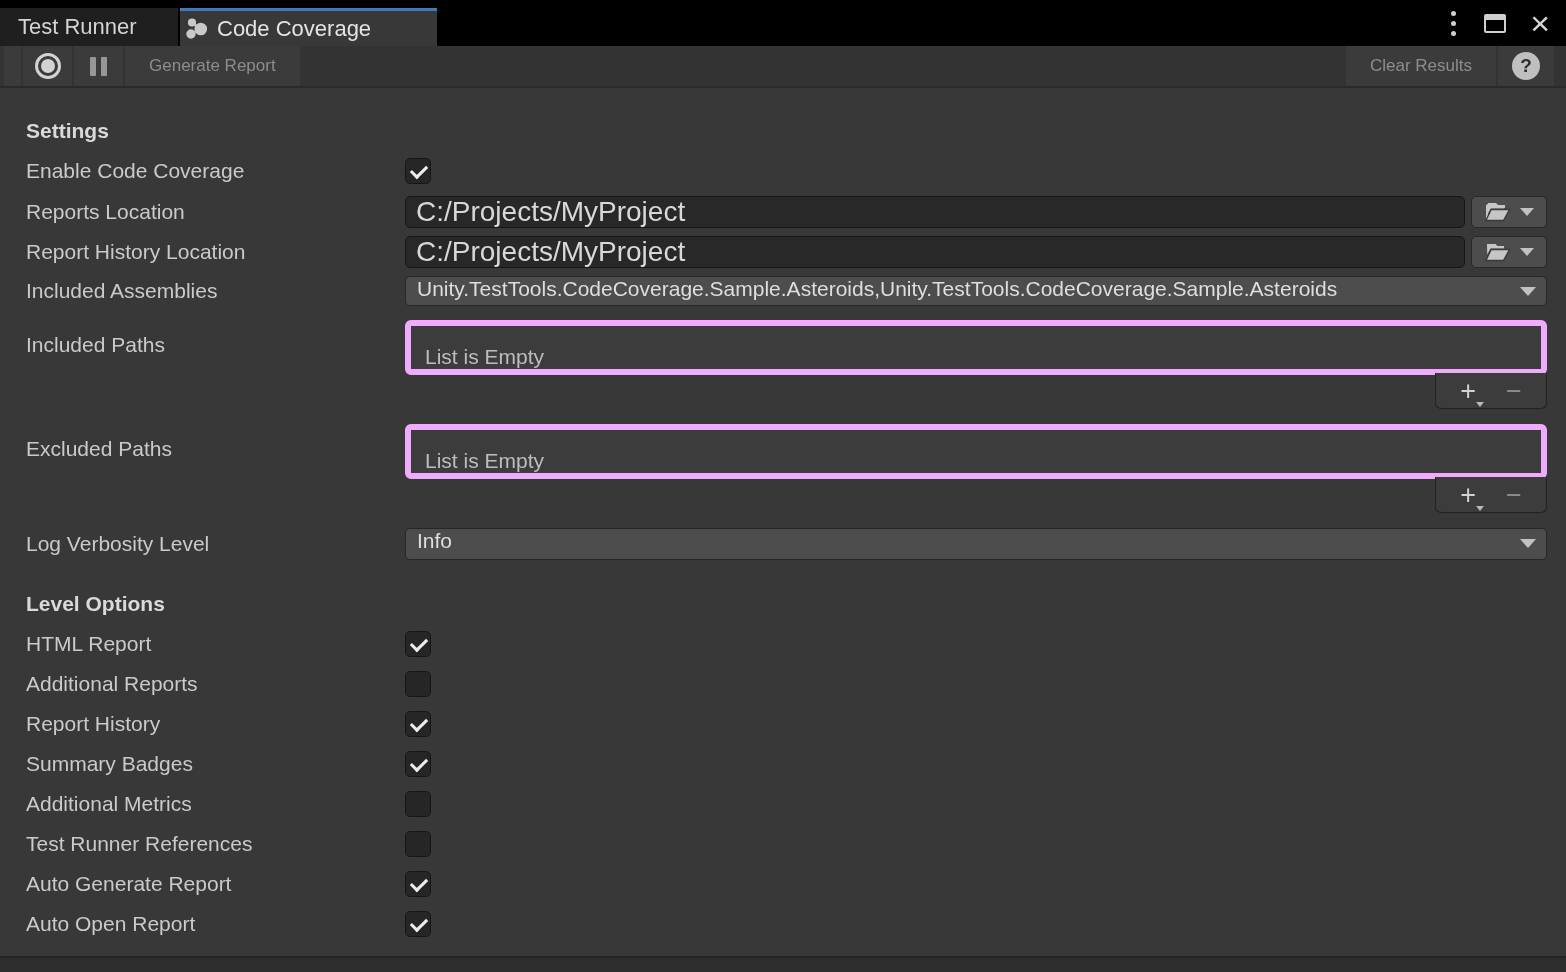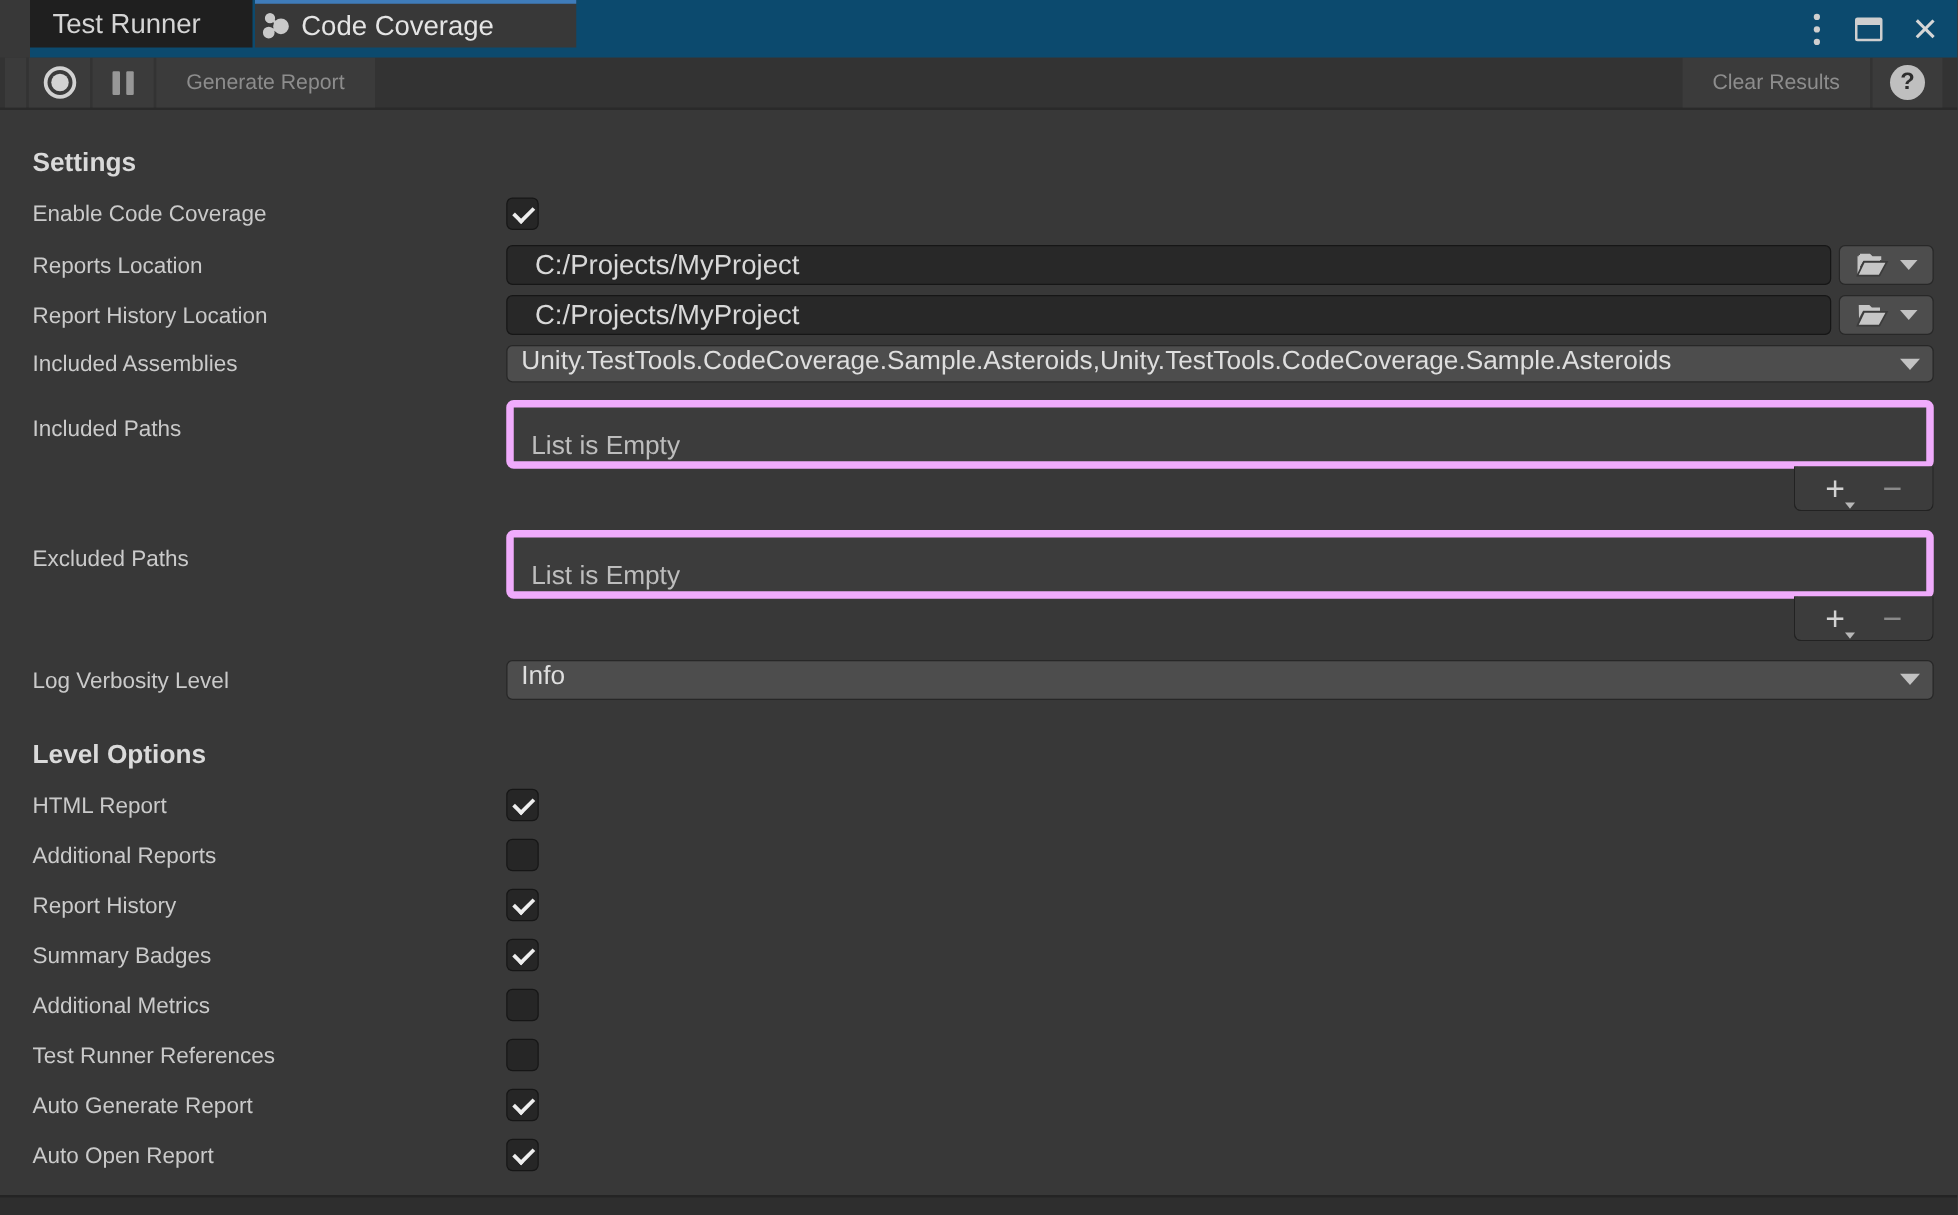--- a/index.html
+++ b/index.html
@@ -5,21 +5,21 @@
   * { margin:0; padding:0; box-sizing:border-box; }
   html,body { width:1566px; height:972px; }
   body {
     font-family:"Liberation Sans","DejaVu Sans",sans-serif;
     background:#383838; color:#cacaca; overflow:hidden;
     -webkit-font-smoothing:antialiased;
   }
   .window { width:1566px; height:972px; display:flex; flex-direction:column; background:#383838; }
 
   
-  .tabbar { height:46px; background:#0c4a6e; display:flex; position:relative; flex:none;margin-left:24px; }
+  .tabbar { height:46px; background:#000000; display:flex; align-items:flex-end; position:relative; flex:none; }
   .tab { height:38px; display:flex; align-items:center; font-size:22px; color:#d4d4d4; cursor:default; }
   .tab.inactive { width:178px; padding-left:18px; background:#1f1f1f; }
   .tab.active {
     width:257px; margin-left:2px; background:#383838; color:#e4e4e4;
     border-top:3px solid #3f7cba; padding-left:6px; gap:9px;
   }
   .tab-icon { width:22px; height:22px; flex:none; }
   .win-controls { position:absolute; right:16px; top:0; height:46px; display:flex; align-items:center; gap:24px; }
   .kebab { display:flex; flex-direction:column; gap:5px; padding:4px; }
   .kebab i { width:5px; height:5px; border-radius:50%; background:#cfcfcf; }
@@ -38,36 +38,36 @@
   .record-icon i { width:14px; height:14px; border-radius:50%; background:#d2d2d2; }
   .pause-icon { display:flex; gap:5px; }
   .pause-icon i { width:6px; height:19px; background:#979797; border-radius:1px; }
   .help-btn { width:56px; margin-right:12px; }
   .help-icon { width:28px; height:28px; border-radius:50%; background:#bfbfbf; color:#2d2d2d; font-weight:bold; font-size:19px; display:flex; align-items:center; justify-content:center; }
 
   
   .content { flex:1; padding:30px 19px 0 26px; }
   .heading { font-size:21px; font-weight:bold; color:#dadada; height:26px; line-height:26px; margin-bottom:14px; }
   .row { display:flex; align-items:center; }
-  .row-label { width:379px; flex:none; font-size:18px; color:#cacaca; }
+  .row-label { width:379px; flex:none; font-size:21px; color:#cacaca; }
   .row.top-align { align-items:flex-start; }
   .row.top-align .row-label { padding-top:13px; }
 
   .checkbox { width:26px; height:26px; background:#262626; border:1px solid #161616; border-radius:5px; position:relative; flex:none; }
   .checkbox.checked::after {
     content:""; position:absolute; left:5px; top:6px; width:13px; height:7px;
     border-left:3px solid #eeeeee; border-bottom:3px solid #eeeeee; transform:rotate(-45deg);
   }
   .cb-row { height:26px; margin-bottom:12px; }
   .opt-row { height:26px; margin-bottom:14px; }
 
   .field-row { height:32px; margin-bottom:8px; }
   .textfield {
     flex:1; height:32px; background:#282828; border:1px solid #161616; border-radius:5px;
-    color:#d8d8d8; font-size:22px; padding:0 22px; font-family:inherit; outline:none;
+    color:#d8d8d8; font-size:28px; padding:0 10px; font-family:inherit; outline:none;
   }
   .folder-btn {
     flex:none; width:76px; height:32px; margin-left:6px; background:#4d4d4d; border:1px solid #282828;
     border-radius:5px; display:flex; align-items:center; justify-content:center; gap:8px;
   }
   .caret-down { width:0; height:0; border-left:8px solid transparent; border-right:8px solid transparent; border-top:9px solid #c2c2c2; }
   .caret-down.small { border-left-width:7px; border-right-width:7px; border-top-width:8px; }
 
   .dropdown {
     flex:1; height:30px; background:#4d4d4d; border:1px solid #272727; border-radius:5px;

